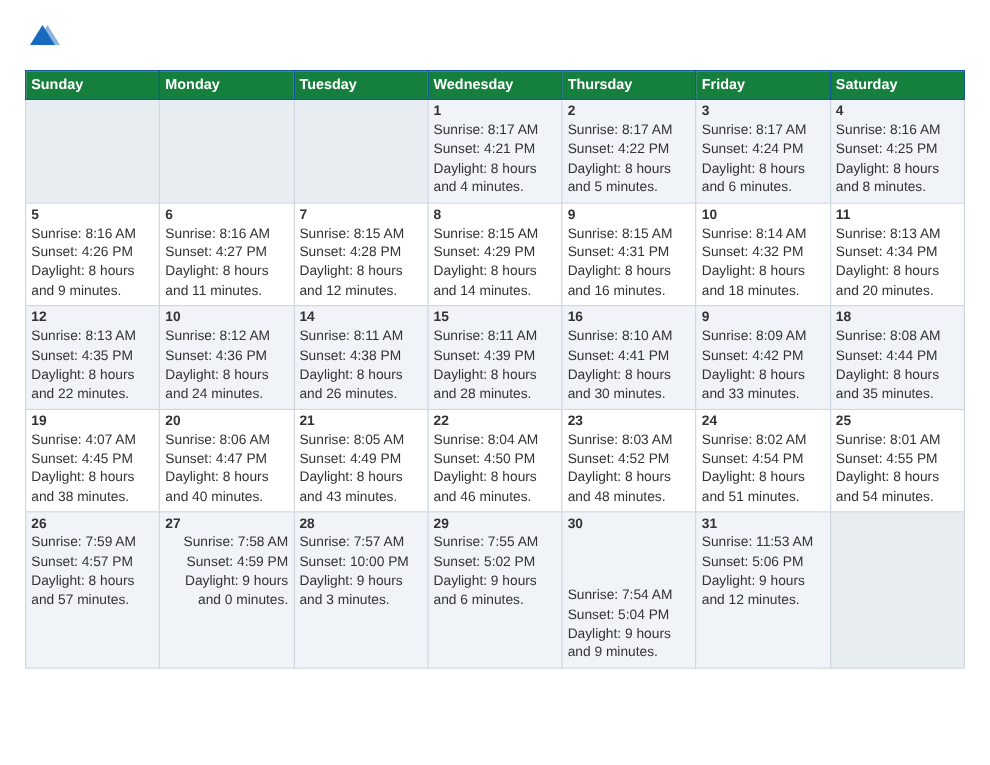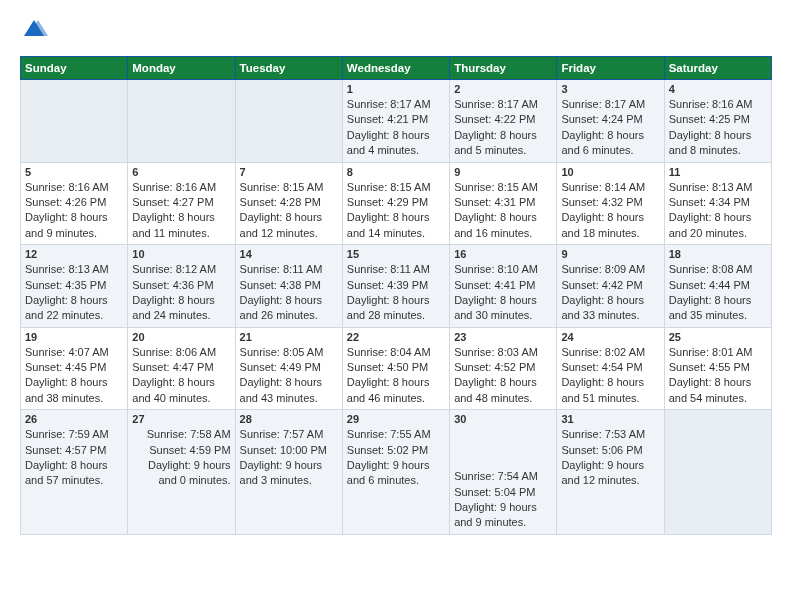--- a/index.html
+++ b/index.html
@@ -359,21 +359,21 @@
           </td>
           <td>
             <span class="day-number">30</span>
             <div class="day-info" style="white-space: pre-line; margin-top: 44px;">Sunrise: 7:54 AM
 Sunset: 5:04 PM
 Daylight: 9 hours
 and 9 minutes.</div>
           </td>
           <td>
             <span class="day-number">31</span>
-            <div class="day-info" style="white-space: pre-line;">Sunrise: 7:53 AM
+            <div class="day-info" style="white-space: pre-line;">Sunrise: 11:53 AM
 Sunset: 5:06 PM
 Daylight: 9 hours
 and 12 minutes.</div>
           </td>
           <td class="empty-cell"></td>
         </tr>
       </tbody>
   </table>
 </div>
 

